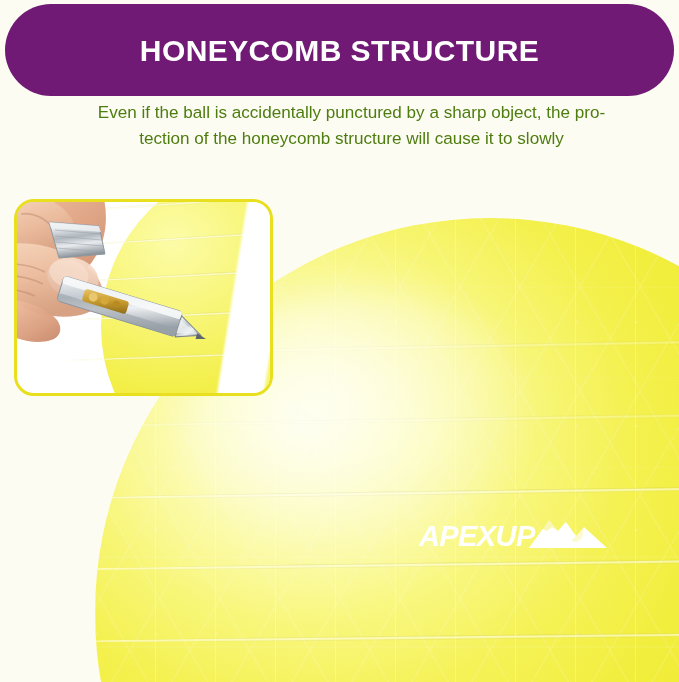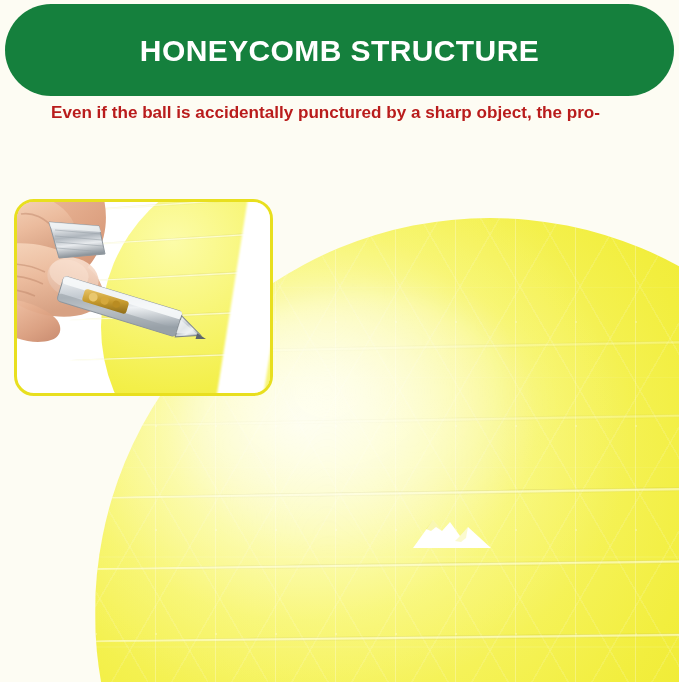--- a/index.html
+++ b/index.html
@@ -17,47 +17,46 @@
     width:679px; height:682px;
     background:#FDFCF3;
     overflow:hidden;
   }
 
   
   #banner {
     position:absolute;
     left:5px; top:4px;
     width:669px; height:92px;
-    background:#15803d;
+    background:#701a75;
     border-radius:46px;
     display:flex; flex-direction:column;
     align-items:center; justify-content:center;
     z-index:40;
   }
   .banner-line {
     color:#FFFFFF;
     font-weight:bold;
     font-size:30px;
     line-height:35px;
     letter-spacing:0.4px;
     text-align:center;
     white-space:nowrap;
   }
 
   
   #bodycopy {
     position:absolute;
-    left:4px; top:100px;
+    left:30px; top:100px;
     width:643px;
     text-align:center;
-    color:#b91c1c;
+    color:#4d7c0f;
     font-size:17.1px;
     line-height:25.5px;
     z-index:40;
-    font-weight:bold;
   }
   #bodycopy .ln { display:block; white-space:nowrap; }
 
   
   #halo {
     position:absolute;
     left:56px; top:196px;
     width:860px; height:860px;
     border-radius:50%;
     background:radial-gradient(circle at 50% 50%,
@@ -241,20 +240,21 @@
           <div class="ridge" style="top: 34.4%; transform: rotate(-0.86deg); opacity: 0.9;"></div>
           <div class="ridge" style="top: 43.6%; transform: rotate(-0.74deg); opacity: 0.9;"></div>
           <div class="ridge" style="top: 52.8%; transform: rotate(-0.62deg); opacity: 0.9;"></div>
         </div>
       <div id="gloss"></div>
       <div id="edge"></div>
     </div>
   </div>
 
   <div id="logo">
+    <span id="logo-text" class="nosel">APEXUP</span>
     <svg id="logo-mtn" width="82" height="38" viewBox="0 0 82 38">
       <path d="M2 36 L22 8 L31 19 L39 10 L49 24 L57 15 L80 36 Z" fill="#FFFFFF"></path>
       <path d="M22 8 L15 17 L20 19 L25 15 L31 19 Z" fill="#EDE726" opacity="0.35"></path>
       <path d="M49 24 L44 29 L50 30 L55 26 L57 15 Z" fill="#EDE726" opacity="0.22"></path>
     </svg>
   </div>
 
   <div id="inset">
     <div id="inset-scene">
 
@@ -355,15 +355,16 @@
 
     </div>
   </div>
 
   <div id="banner">
     <div class="banner-line nosel">HONEYCOMB STRUCTURE</div>
   </div>
 
   <div id="bodycopy">
     <span class="ln">Even if the ball is accidentally punctured by a sharp object, the pro-</span>
+    <span class="ln">tection of the honeycomb structure will cause it to slowly</span>
   </div>
 
 </div>
 
 </body></html>

